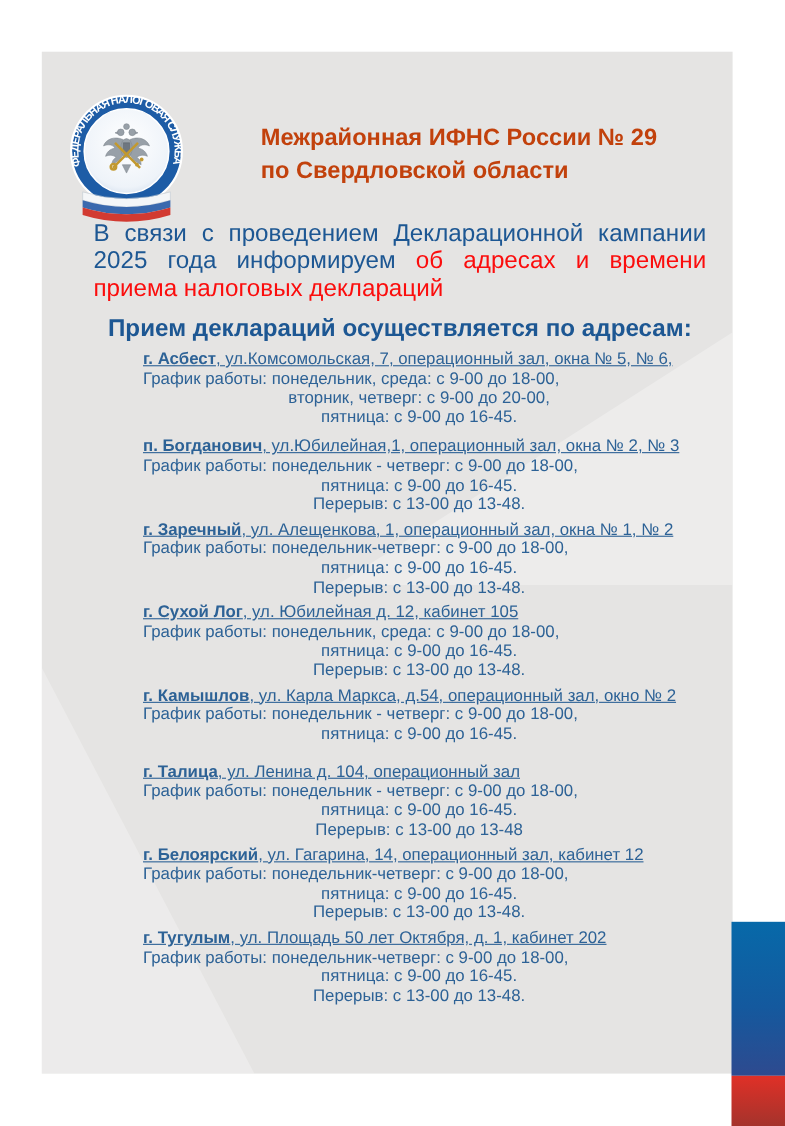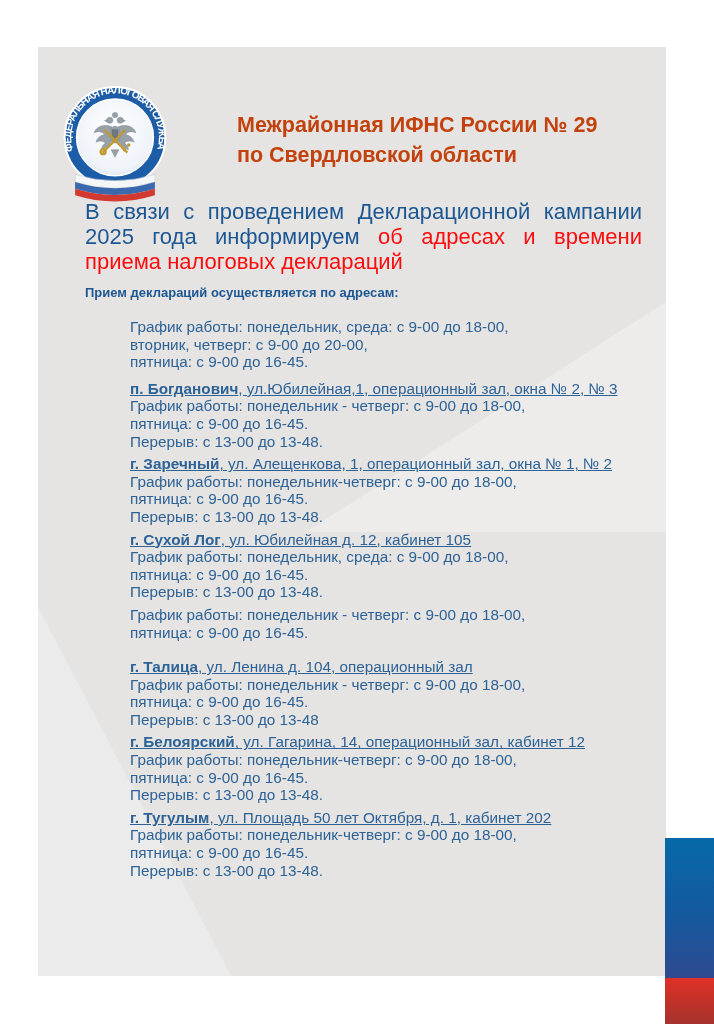--- a/index.html
+++ b/index.html
@@ -42,35 +42,35 @@
   }
   
   .intro{
     position:absolute;left:47px;top:152px;width:557px;
     font-size:22px;line-height:25px;text-align:justify;
   }
   .intro .blue{color:#1d5793;}
   .intro .red{color:#fb0d0d;}
   
   .list-heading{
-    position:absolute;left:47px;top:238px;width:557px;
-    color:#1d5793;font-weight:bold;font-size:13px;
+    position:absolute;left:47px;top:238px;width:557px;text-align:center;
+    color:#1d5793;font-weight:bold;font-size:22px;
   }
   
   .entries{
     position:absolute;left:92px;top:271px;width:502px;
     color:#2d6296;font-size:15.3px;
   }
   .entry{line-height:17.6px;margin-bottom:5px;}
   .entry.e1{margin-bottom:9px;}
   .entry.gap{margin-top:17px;}
   .addr{text-decoration:underline;}
   .addr .city{font-weight:bold;}
   .sched{}
-  .sched.center{text-align:left;}
+  .sched.center{text-align:center;}
 </style>
 </head>
 <body>
 
 <div class="panel">
   <div class="wm1"></div>
   <div class="wm2"></div>
 
   <div class="logo">
     <svg viewBox="0 0 120 130" width="114" height="124">
@@ -125,20 +125,21 @@
     <div>по Свердловской области</div>
   </div>
 
   <div class="intro"><span class="blue">В связи с проведением Декларационной кампании 2025 года информируем </span><span class="red">об адресах и времени приема налоговых деклараций</span></div>
 
   <div class="list-heading">Прием деклараций осуществляется по адресам:</div>
 
   <div class="entries">
 
     <div class="entry e1">
+      <div class="addr"><span class="city">г. Асбест</span><span>, ул.Комсомольская, 7, операционный зал, окна № 5, № 6,</span></div>
       <div class="sched">График работы: понедельник, среда: с 9-00 до 18-00,</div>
       <div class="sched center">вторник, четверг: с 9-00 до 20-00,</div>
       <div class="sched center">пятница: с 9-00 до 16-45.</div>
     </div>
 
     <div class="entry">
       <div class="addr"><span class="city">п. Богданович</span><span>, ул.Юбилейная,1, операционный зал, окна № 2, № 3</span></div>
       <div class="sched">График работы: понедельник - четверг: с 9-00 до 18-00,</div>
       <div class="sched center">пятница: с 9-00 до 16-45.</div>
       <div class="sched center">Перерыв: с 13-00 до 13-48.</div>
@@ -152,20 +153,21 @@
     </div>
 
     <div class="entry">
       <div class="addr"><span class="city">г. Сухой Лог</span><span>, ул. Юбилейная д. 12, кабинет 105</span></div>
       <div class="sched">График работы: понедельник, среда: с 9-00 до 18-00,</div>
       <div class="sched center">пятница: с 9-00 до 16-45.</div>
       <div class="sched center">Перерыв: с 13-00 до 13-48.</div>
     </div>
 
     <div class="entry">
+      <div class="addr"><span class="city">г. Камышлов</span><span>, ул. Карла Маркса, д.54, операционный зал, окно № 2</span></div>
       <div class="sched">График работы: понедельник - четверг: с 9-00 до 18-00,</div>
       <div class="sched center">пятница: с 9-00 до 16-45.</div>
     </div>
 
     <div class="entry gap">
       <div class="addr"><span class="city">г. Талица</span><span>, ул. Ленина д. 104, операционный зал</span></div>
       <div class="sched">График работы: понедельник - четверг: с 9-00 до 18-00,</div>
       <div class="sched center">пятница: с 9-00 до 16-45.</div>
       <div class="sched center">Перерыв: с 13-00 до 13-48</div>
     </div>

